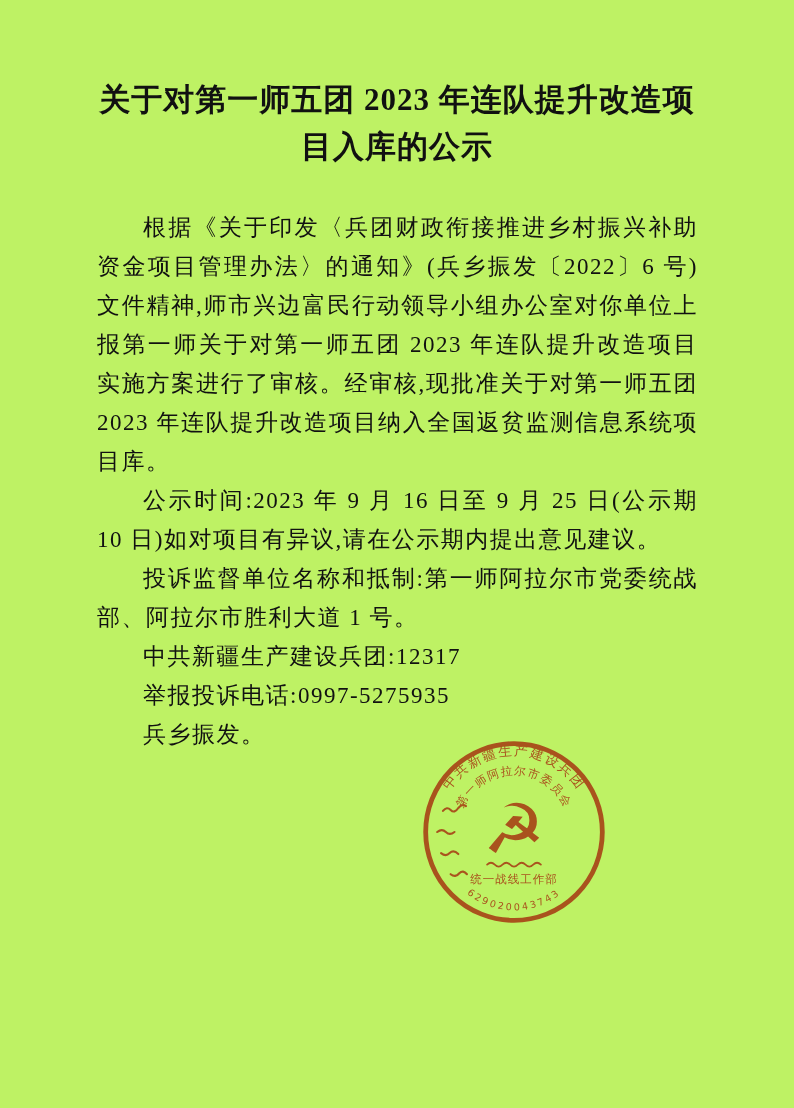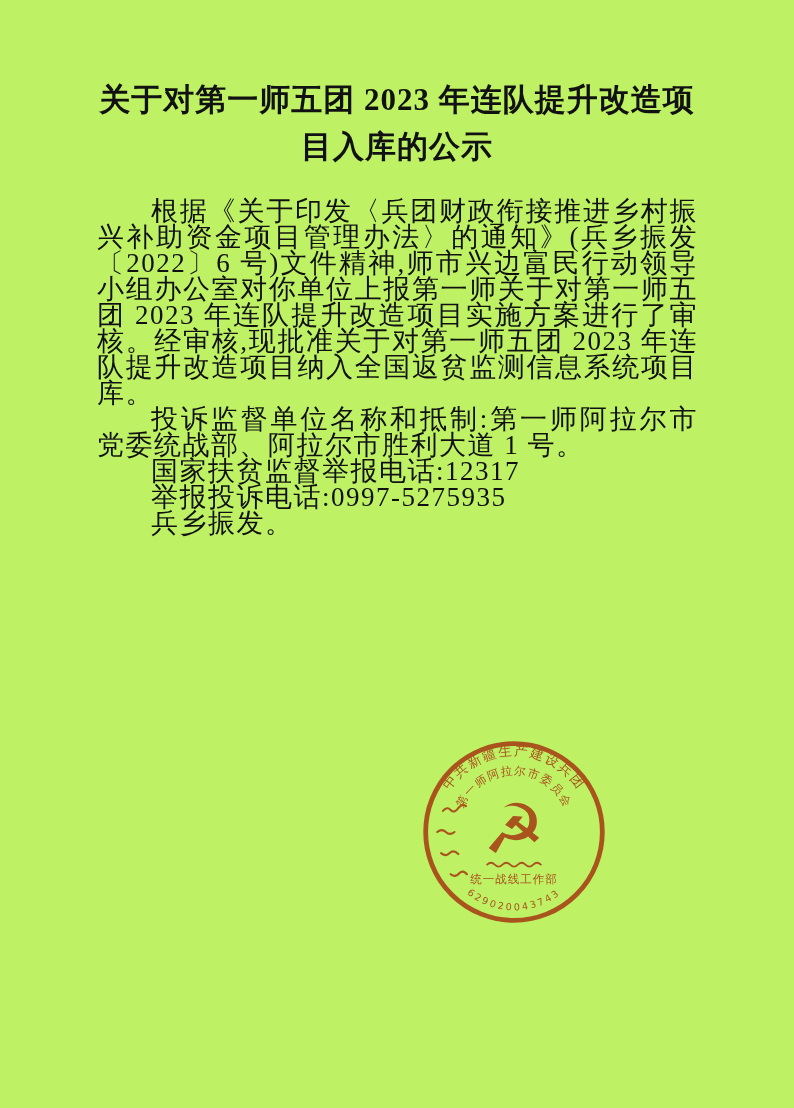--- a/index.html
+++ b/index.html
@@ -19,25 +19,25 @@
     width: 600px;
     margin: 0;
     font-size: 31px;
     line-height: 47px;
     font-weight: bold;
     text-align: center;
     letter-spacing: 1px;
   }
   .body-text {
     position: absolute;
-    top: 198px;
+    top: 208px;
     left: 97px;
     width: 601px;
-    font-size: 27px;
-    line-height: 26px;
+    font-size: 23px;
+    line-height: 39px;
     letter-spacing: 1.5px;
     text-align: justify;
   }
   .body-text p {
     margin: 0;
     text-indent: 2em;
   }
   .signature {
     position: absolute;
     top: 793px;
@@ -64,22 +64,23 @@
 </style>
 </head>
 <body>
 
 <div class="page" style="background: #bef264; color: rgb(17, 17, 17);">
 
   <h1 class="title">关于对第一师五团 2023 年连队提升改造项目入库的公示</h1>
 
   <div class="body-text">
     <p>根据《关于印发〈兵团财政衔接推进乡村振兴补助资金项目管理办法〉的通知》(兵乡振发〔2022〕6 号)文件精神,师市兴边富民行动领导小组办公室对你单位上报第一师关于对第一师五团 2023 年连队提升改造项目实施方案进行了审核。经审核,现批准关于对第一师五团 2023 年连队提升改造项目纳入全国返贫监测信息系统项目库。</p>
+    <p>公示时间:2023 年 9 月 16 日至 9 月 25 日(公示期 10 日)如对项目有异议,请在公示期内提出意见建议。</p>
     <p>投诉监督单位名称和抵制:第一师阿拉尔市党委统战部、阿拉尔市胜利大道 1 号。</p>
-    <p>国家扶贫监督举报电话:12317</p>
+    <p>中共新疆生产建设兵团:12317</p>
     <p>举报投诉电话:0997-5275935</p>
     <p>兵乡振发。</p>
   </div>
 
 
   <svg class="seal" viewBox="0 0 200 200" xmlns="http://www.w3.org/2000/svg" style="color: rgb(224, 64, 47);">
     <defs>
       <path id="outerArc" d="M 22,118 A 80,80 0 1 1 178,118" fill="none"></path>
       <path id="innerArc" d="M 48,124 A 58,58 0 1 1 152,124" fill="none"></path>
       <path id="bottomArc" d="M 30,138 A 78,78 0 0 0 170,138" fill="none"></path>

